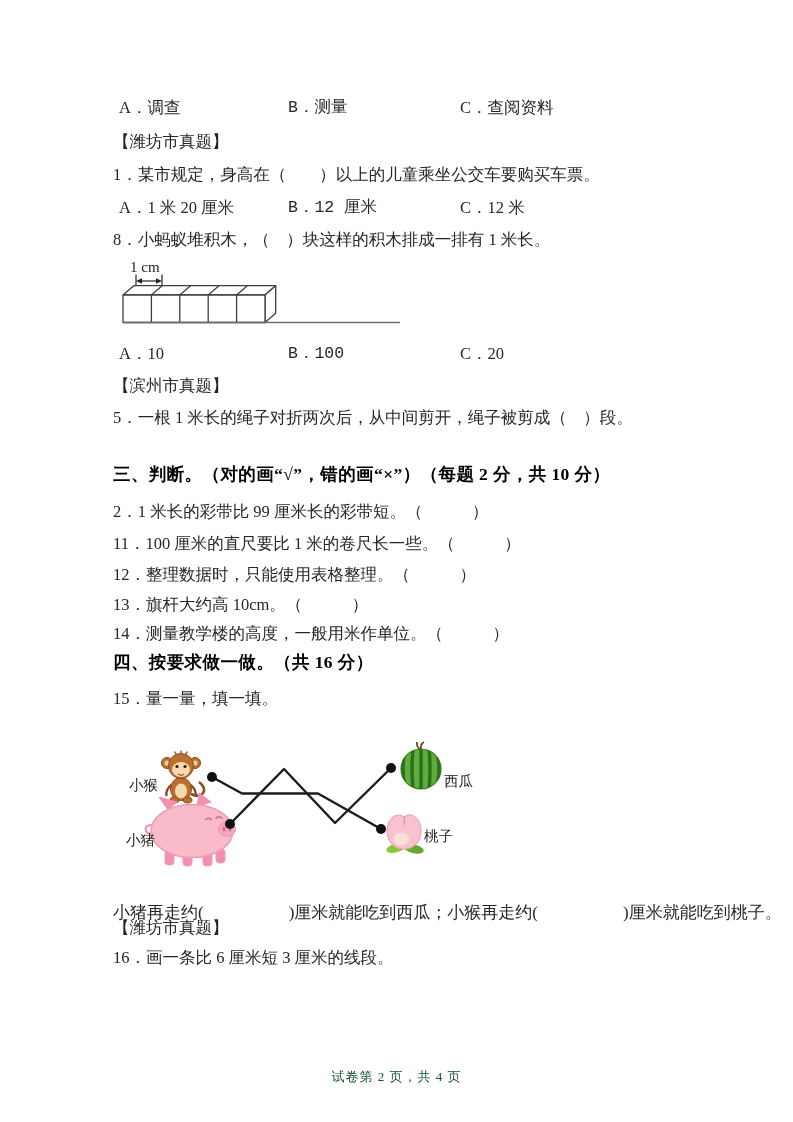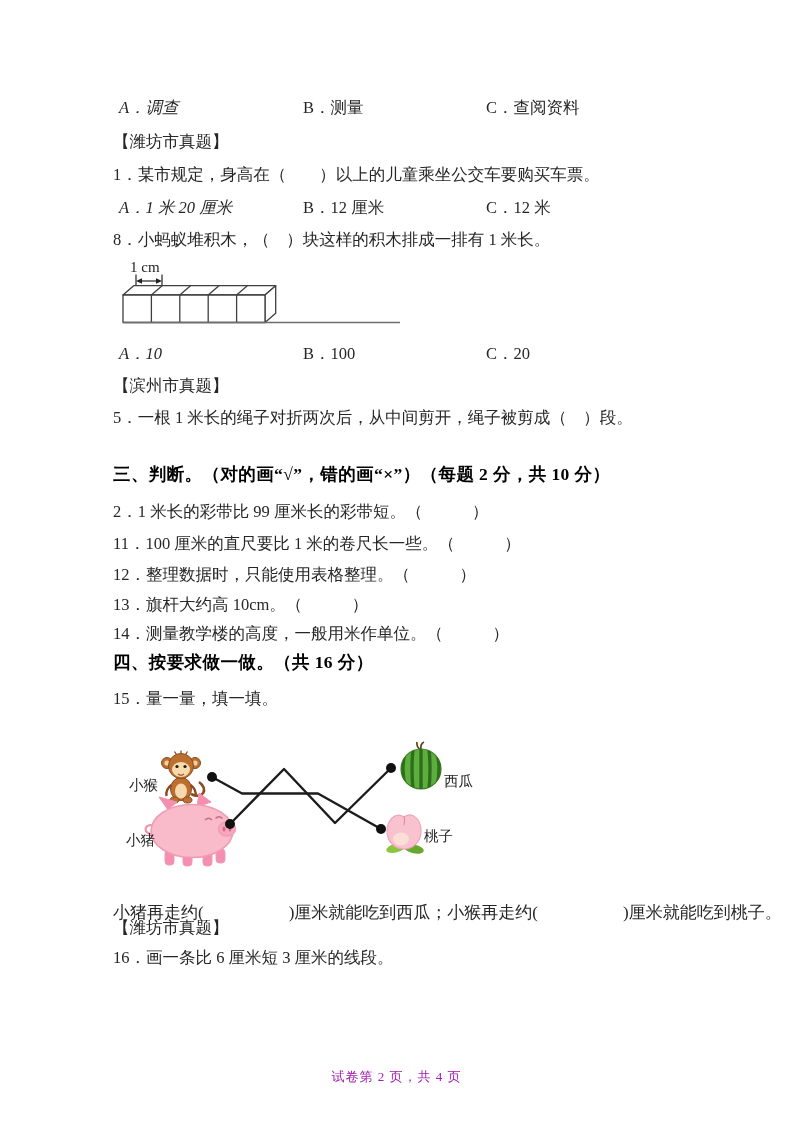--- a/index.html
+++ b/index.html
@@ -4,25 +4,25 @@
 <style>
   html,body { margin:0; padding:0; background:#ffffff; }
   .page {
     position:relative; width:793px; height:1122px; background:#ffffff;
     font-family:"Liberation Serif","DejaVu Serif",serif;
     color:#262626; font-size:16.5px; overflow:hidden;
   }
   .tline { position:absolute; left:113px; white-space:nowrap; line-height:22px; }
   .optrow { position:absolute; left:0; width:100%; height:22px; }
   .opt { position:absolute; white-space:nowrap; line-height:22px; }
-  .opt.a { left:119px;font-style:italic; } .opt.b { left:303px; } .opt.c { left:486px; }
+  .opt.a { left:119px; } .opt.b { left:288px;font-family:Liberation Mono, monospace; } .opt.c { left:460px; }
   .bold { font-weight:bold; font-size:17.5px; color:#000000; letter-spacing:0.4px; }
   .diagram { position:absolute; }
   .footer { position:absolute; top:1068px; left:0; width:100%; text-align:center;
-            font-size:13px; color:#a21caf; letter-spacing:1px; }
+            font-size:13px; color:#14532d; letter-spacing:1px; }
   svg text { font-family:"Liberation Serif","DejaVu Serif",serif; }
 </style>
 </head>
 <body>
 
 <div class="page">
 
   <div class="optrow" style="top:97px">
     <span class="opt a">A．调查</span>
     <span class="opt b">B．测量</span>

